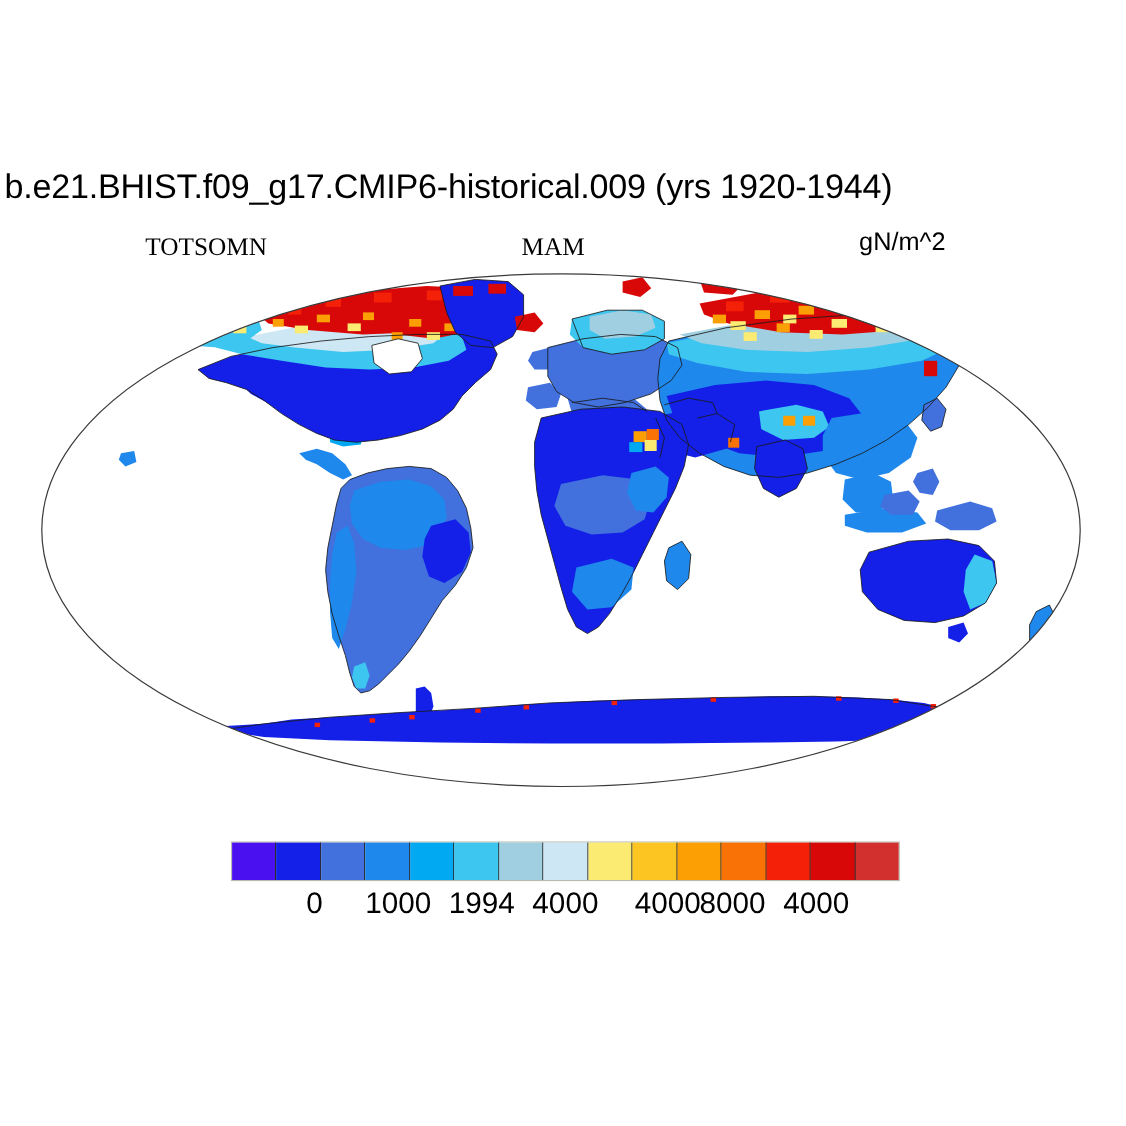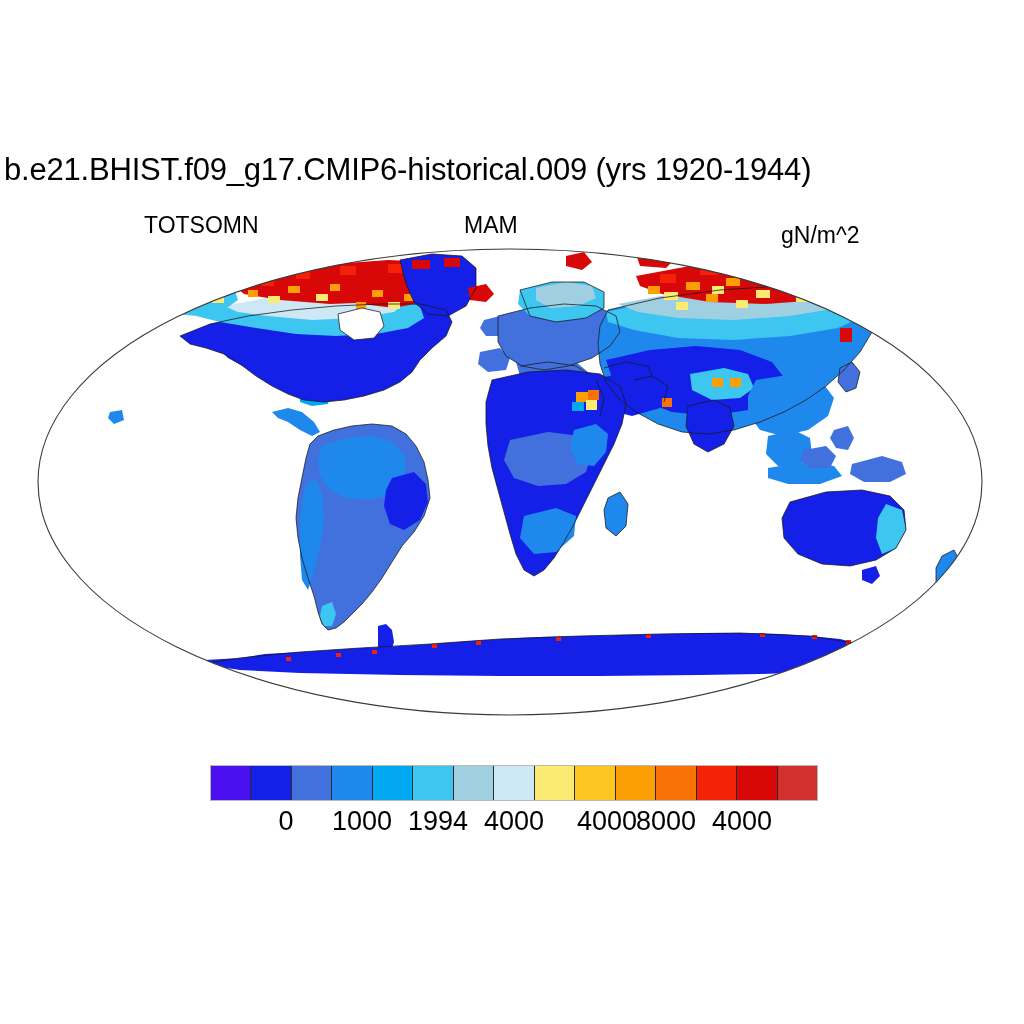--- a/index.html
+++ b/index.html
@@ -9,23 +9,23 @@
   }
   #stage{position:relative;width:1024px;height:1024px;}
 
   
   .title{
     position:absolute;left:4px;top:152px;width:1018px;
     font-size:31px;letter-spacing:-0.2px;white-space:nowrap;
     color:#000;
   }
   .sublabel{position:absolute;font-size:23px;white-space:nowrap;color:#000;}
-  #lbl-var  {left:144px;top:212px;}
-  #lbl-seas {left:464px;top:212px;}
-  #lbl-unit {left:781px;top:206px;margin-top:16px;}
+  #lbl-var  {left:132px;top:212px;font-family:Liberation Serif, serif;}
+  #lbl-seas {left:474px;top:212px;font-family:Liberation Serif, serif;}
+  #lbl-unit {left:781px;top:206px;}
 
   
   #map-area{position:absolute;left:0px;top:240px;width:1024px;height:490px;}
   #map-svg{display:block;width:1024px;height:490px;}
 
   
   #colorbar{position:absolute;left:210px;top:765px;width:608px;height:36px;
             display:flex;box-sizing:border-box;
             border:1px solid #b9b9ae;background:#fff;}
   #colorbar .cell{flex:1 1 0;height:100%;border-right:1px solid #2b2b2b;box-sizing:border-box;}

